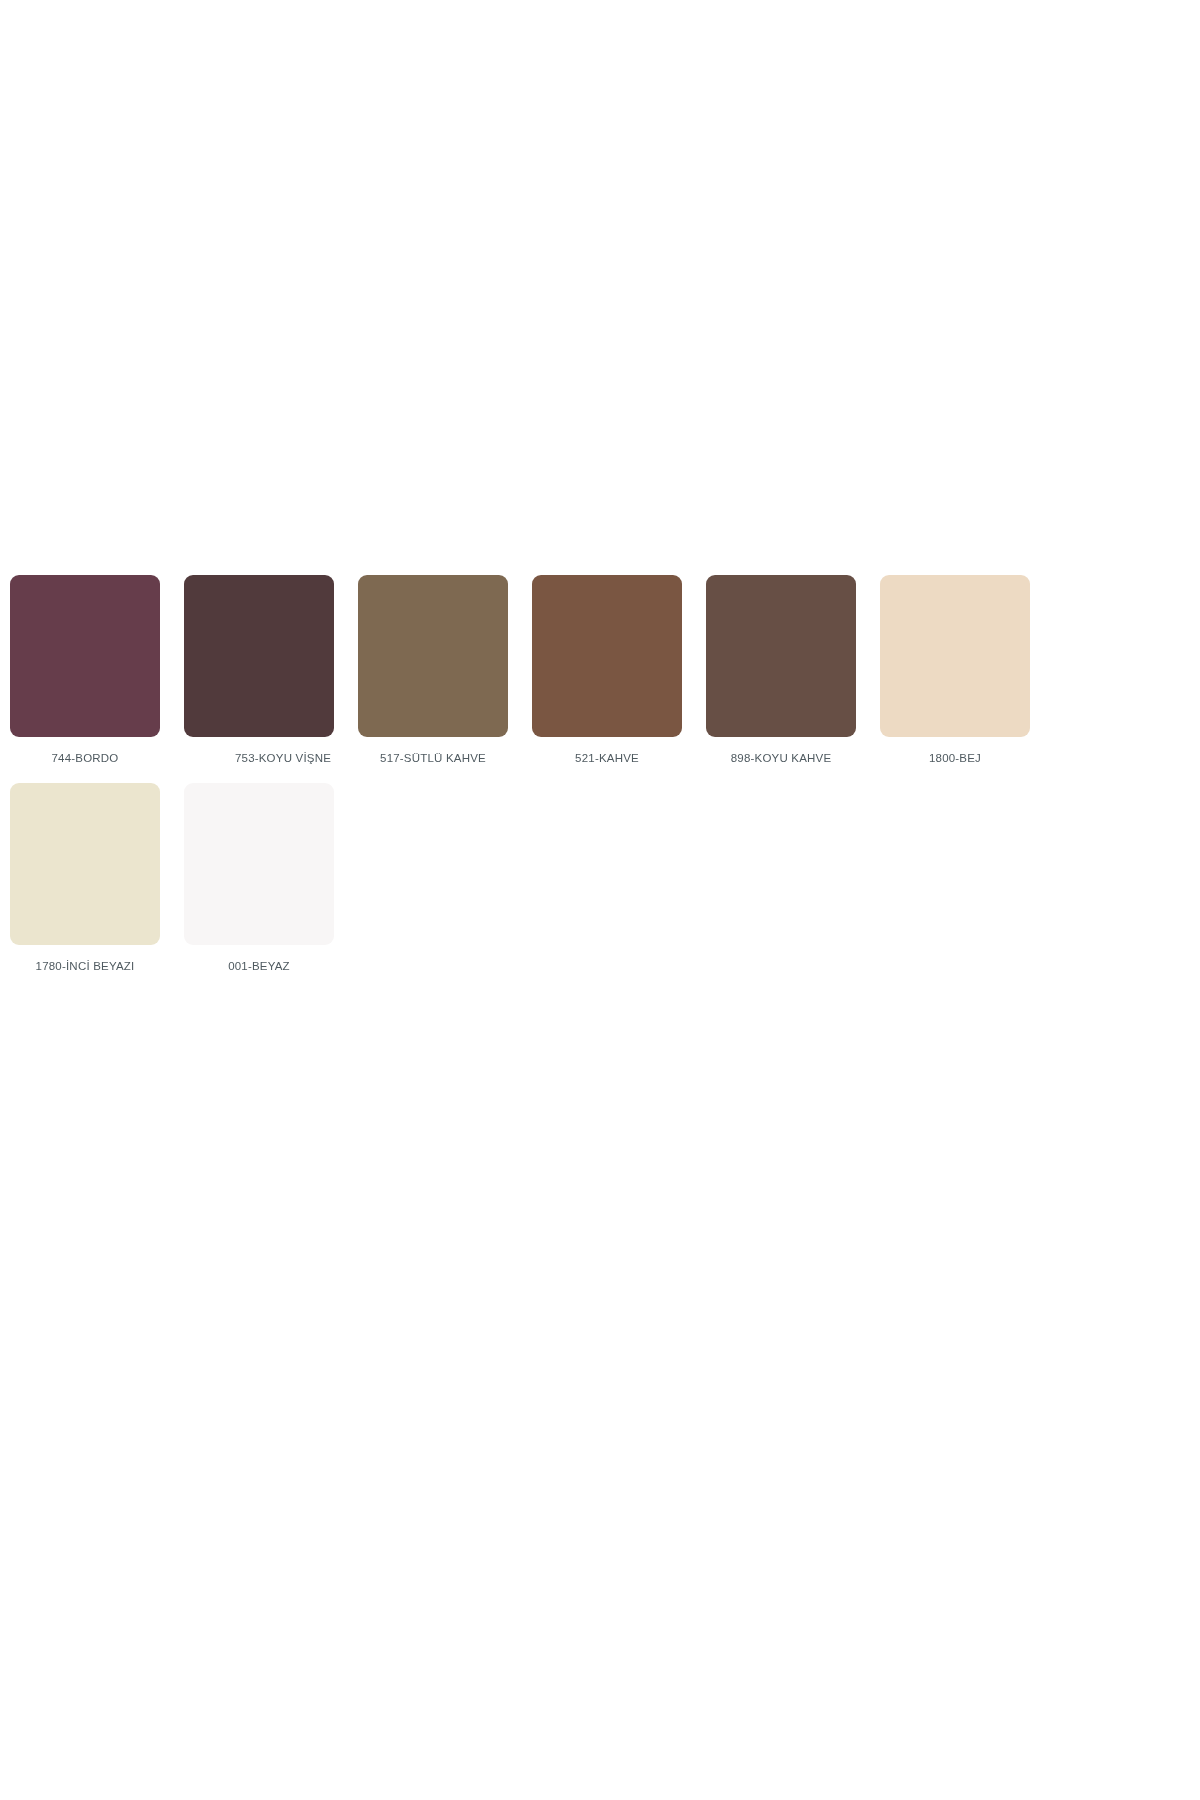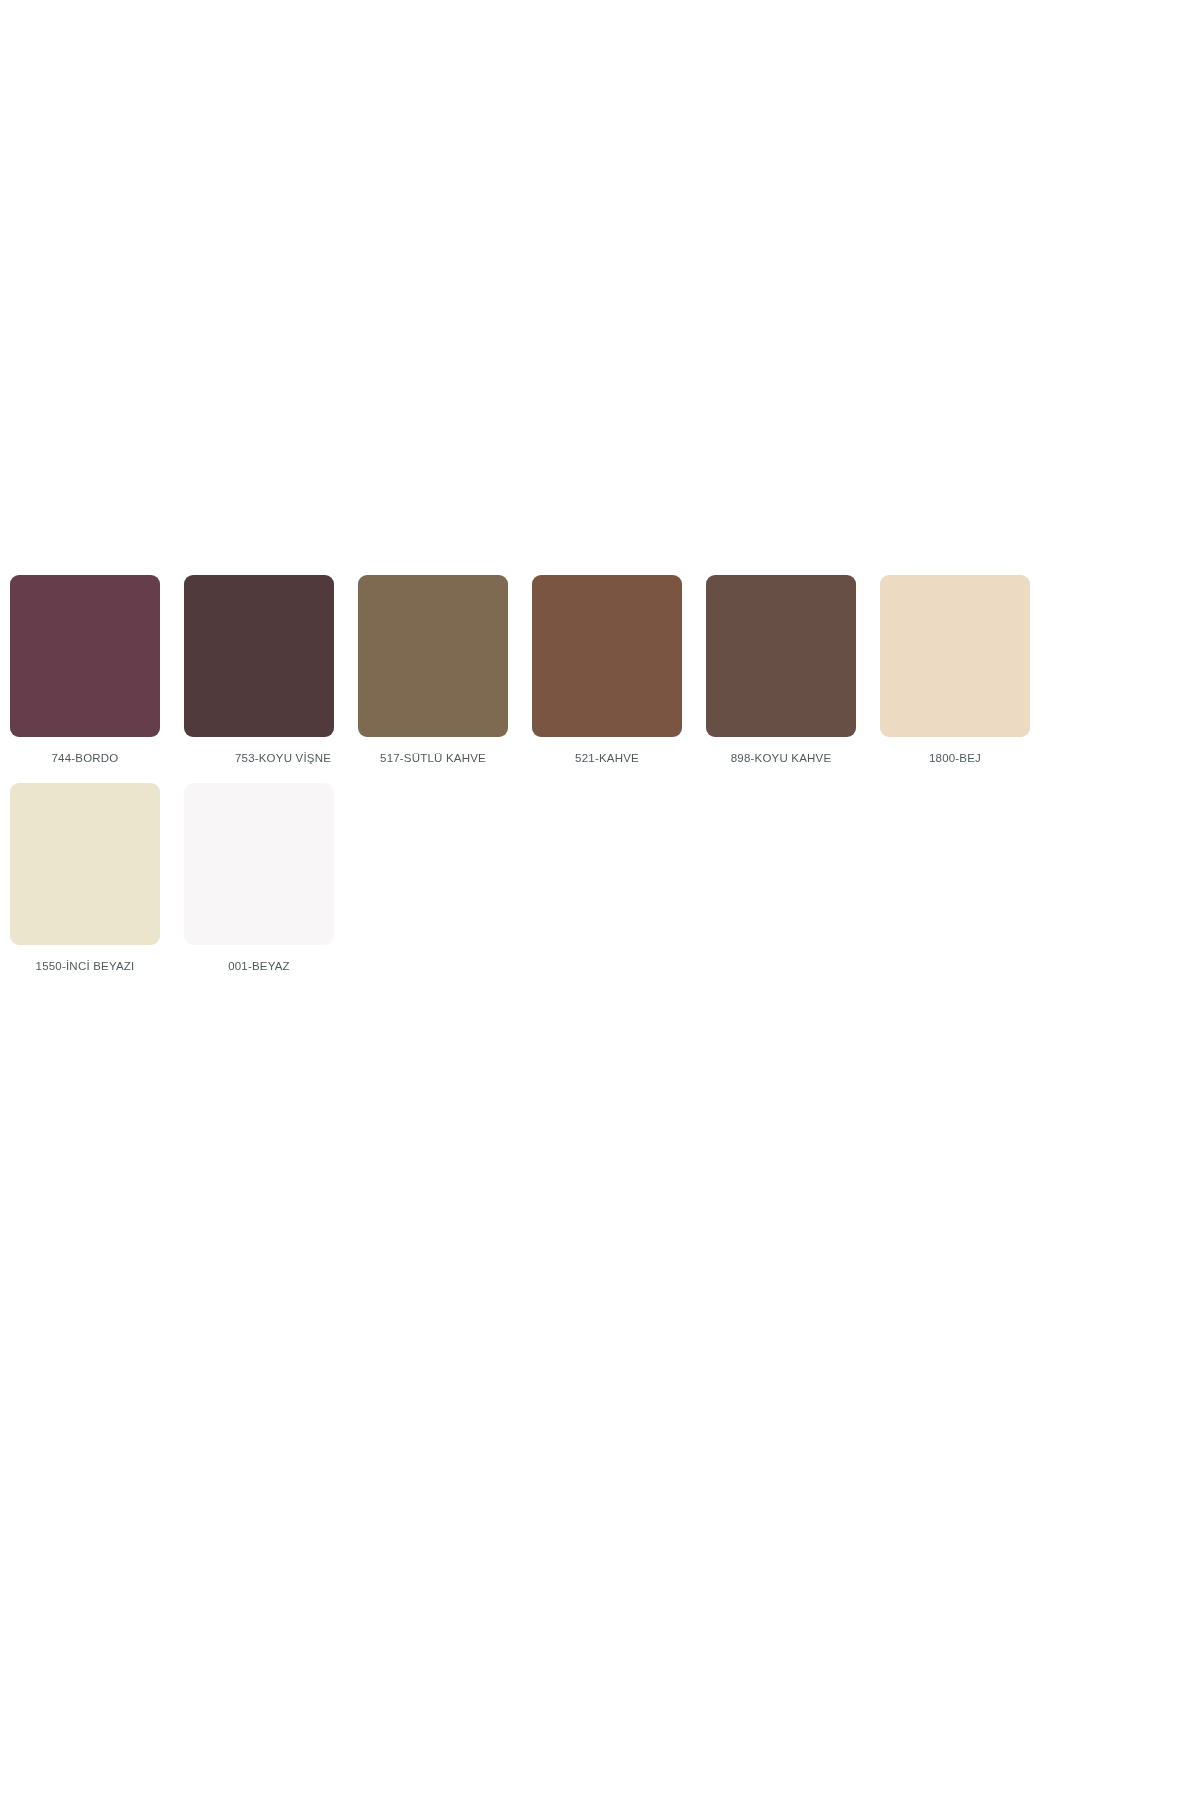--- a/index.html
+++ b/index.html
@@ -94,21 +94,21 @@
       </div>
       <div class="swatch-cell">
         <div class="swatch-chip" style="background-color: rgb(237, 218, 195);"></div>
         <div class="swatch-label" style="color: rgb(79, 90, 96);">1800-BEJ</div>
       </div>
     </div>
 
     <div class="swatch-row">
       <div class="swatch-cell">
         <div class="swatch-chip" style="background-color: rgb(235, 229, 206);"></div>
-        <div class="swatch-label" style="color: rgb(79, 90, 96);">1550-İNCİ BEYAZI</div>
+        <div class="swatch-label" style="color: rgb(79, 90, 96);">1780-İNCİ BEYAZI</div>
       </div>
       <div class="swatch-cell">
         <div class="swatch-chip" style="background-color: rgb(248, 246, 246);"></div>
         <div class="swatch-label" style="color: rgb(79, 90, 96);">001-BEYAZ</div>
       </div>
     </div>
 
   </div>
 </div>
 

